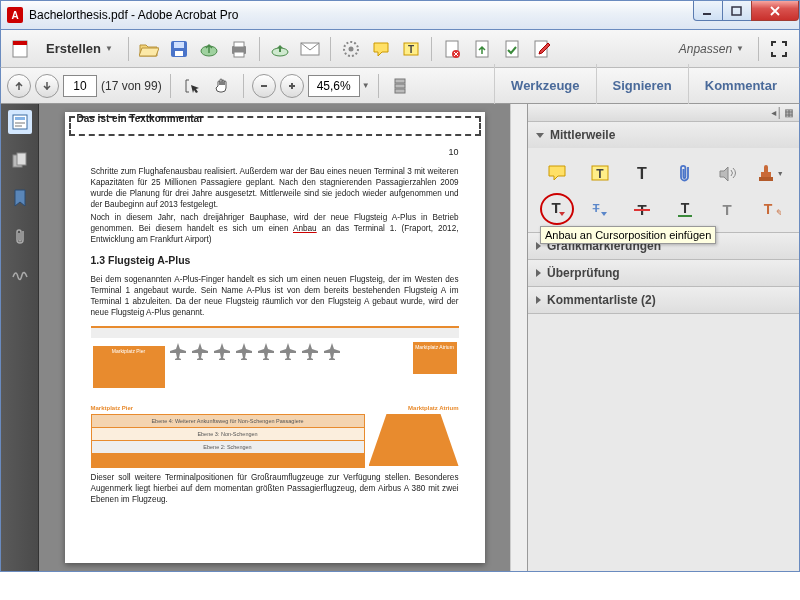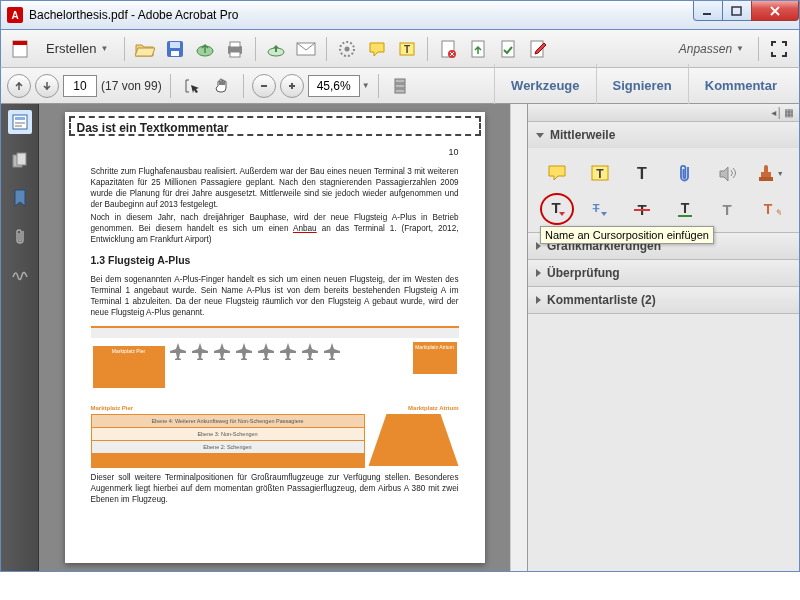--- a/index.html
+++ b/index.html
@@ -12,21 +12,21 @@
   .winbtns { display:flex; height:20px; margin-top:-8px; }
   .winbtn { width:30px; height:20px; border:1px solid #5a7bb0; border-top:none; background:linear-gradient(#eef4fb,#cfe0f4); margin-left:-1px; display:flex;align-items:center;justify-content:center; }
   .winbtn.close { width:48px; background:linear-gradient(#f7a6a0,#d9534f 40%,#c9302c); border-color:#a13c34; border-radius:0 0 4px 0; }
   .winbtn.min { border-radius:0 0 0 4px; }
   .winbtn svg { width:12px; height:10px; }
 
   
   .toolbar { height:38px; background: linear-gradient(#f7f7f7,#e6e6e6); border-left:1px solid #6a8bbf; border-right:1px solid #6a8bbf; border-bottom:1px solid #bbb; display:flex; align-items:center; padding:0 6px; gap:2px; }
   .toolbar .btn { width:28px; height:28px; display:flex; align-items:center; justify-content:center; border:1px solid transparent; border-radius:3px; }
   .toolbar .sep { width:1px; height:24px; background:#bbb; margin:0 4px; }
-  .toolbar .txtbtn { padding:0 8px; height:28px; display:flex; align-items:center; font-size:13px; font-weight:normal; color:#333; border:1px solid transparent; border-radius:3px; gap:4px; }
+  .toolbar .txtbtn { padding:0 8px; height:28px; display:flex; align-items:center; font-size:13px; font-weight:bold; color:#333; border:1px solid transparent; border-radius:3px; gap:4px; }
   .toolbar .spacer { flex:1; }
   .anpassen { font-size:12px; color:#555; padding:0 8px; display:flex; align-items:center; gap:4px;font-style:italic; }
 
   
   .navbar { height:36px; background: linear-gradient(#f7f7f7,#e6e6e6); border-left:1px solid #6a8bbf; border-right:1px solid #6a8bbf; border-bottom:1px solid #999; display:flex; align-items:center; padding:0 6px; gap:4px; }
   .navbar .btn { width:26px; height:26px; display:flex; align-items:center; justify-content:center; border:1px solid transparent; border-radius:3px; }
   .navbar .circbtn { width:24px; height:24px; border-radius:50%; border:1px solid #999; background:linear-gradient(#fff,#ddd); display:flex;align-items:center;justify-content:center; }
   .pageinput { width:34px; height:22px; border:1px solid #888; font-size:12px; text-align:center; background:#fff; }
   .pagecount { font-size:12px; color:#333; }
   .zoominput { width:52px; height:22px; border:1px solid #888; font-size:12px; text-align:center; background:#fff; }
@@ -36,21 +36,21 @@
 
   
   .main { display:flex; height:468px; border-left:1px solid #6a8bbf; border-right:1px solid #6a8bbf; border-bottom:1px solid #6a8bbf; }
   .leftpanel { width:38px; background: linear-gradient(90deg,#5a5a5a,#4a4a4a); display:flex; flex-direction:column; align-items:center; padding-top:6px; gap:14px; border-right:1px solid #333; }
   .leftpanel .pbtn { width:24px; height:24px; display:flex; align-items:center; justify-content:center; border-radius:2px; }
   .leftpanel .pbtn.active { background:#d4e8ff; }
 
   .docarea { flex:1; background:#878787; overflow:hidden; position:relative; display:flex; justify-content:center; }
   .page { width:420px; background:#fff; margin:8px 0; padding:18px 26px 14px 26px; box-shadow:0 2px 6px rgba(0,0,0,.4); font-size:8.2px; line-height:1.35; color:#222; position:relative; }
   .page .comment-border { position:absolute; top:4px; left:4px; right:4px; height:20px; border:2px dashed #444; }
-  .page .comment-txt { position:absolute; top:8px; left:12px; font-weight:bold; font-size:12px; }
+  .page .comment-txt { position:absolute; top:0; left:12px; font-weight:bold; font-size:10px; }
   .page .pnum { position:absolute; top:34px; right:26px; font-size:9px; }
   .page .body { margin-top:36px; }
   .page h3 { font-size:10.5px; font-weight:bold; margin:8px 0 6px; }
   .page p { margin-bottom:2px; text-align:justify; }
   .underline { text-decoration: underline; text-decoration-color: #c00; }
 
   
   .diagram { margin:8px 0 4px; }
   .diag-top { height:12px; background:#eee; border-top:2px solid #e88b2e; }
   .diag-mid { height:64px; background:#fff; position:relative; display:flex; gap:4px; align-items:flex-start; padding:4px 2px; }
@@ -452,21 +452,21 @@
                 <text x="10" y="16" font-size="15" text-anchor="middle" fill="#888" font-family="serif" font-weight="bold">T</text>
               </svg>
             </div>
           <div class="tool">
               <svg width="22" height="20">
                 <text x="9" y="15" font-size="14" text-anchor="middle" fill="#c96a38" font-family="serif" font-weight="bold">T</text>
                 <text x="17" y="17" font-size="9" fill="#c96a38">✎</text>
               </svg>
             </div>
         </div>
-        <div class="tooltip">Name an Cursorposition einfügen</div>
+        <div class="tooltip">Anbau an Cursorposition einfügen</div>
       </div>
     </div>
 
     <div class="rp-section">
       <div class="rp-title">
         <span class="chev right"></span>
         <span>Grafikmarkierungen</span>
       </div>
     </div>
     <div class="rp-section">

